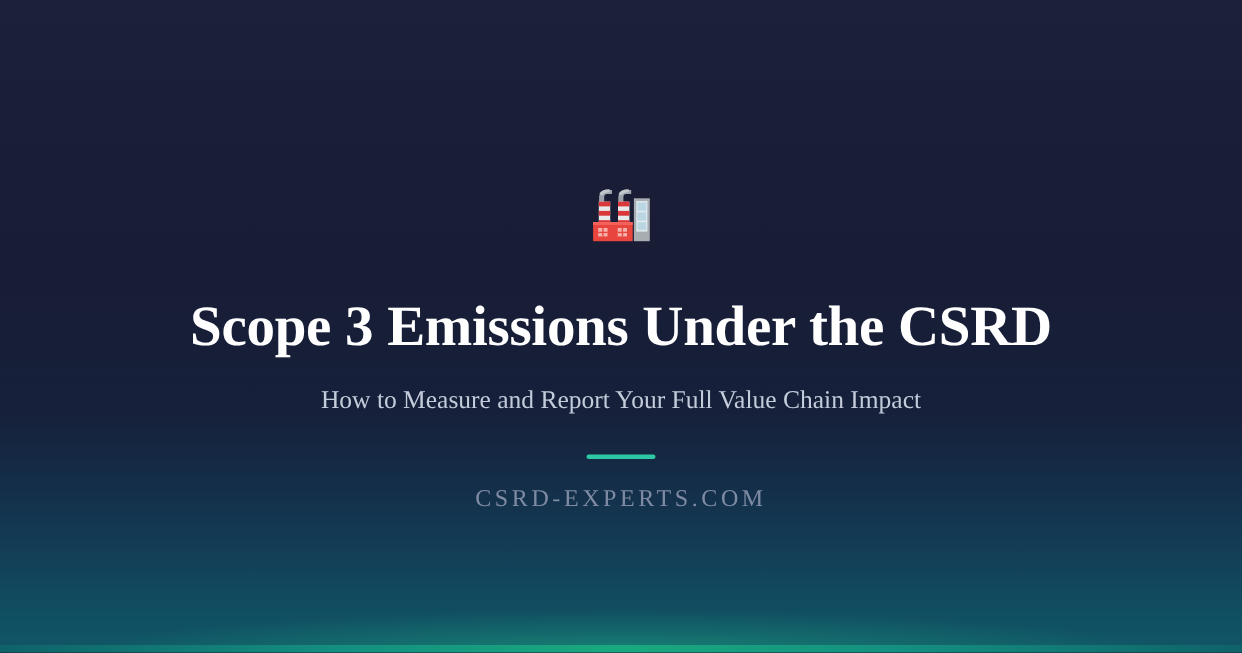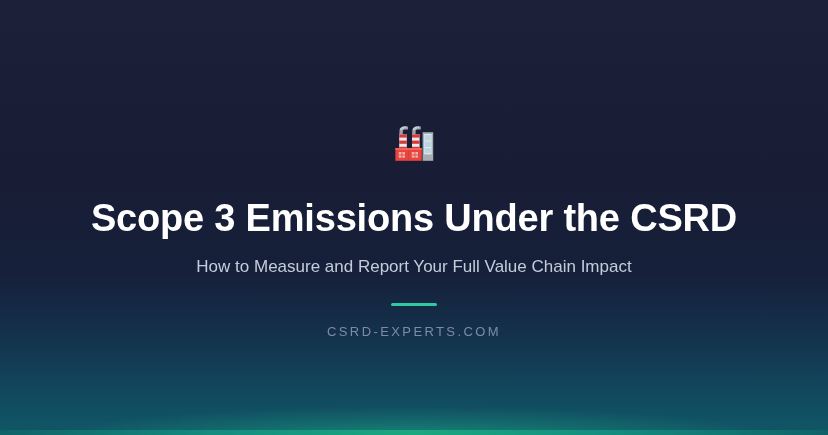--- a/index.html
+++ b/index.html
@@ -26,20 +26,21 @@
         to bottom,
         #1c2038   0px,
         #1a1e36  70px,
         #181d35 180px,
         #16203a 275px,
         #14304b 330px,
         #133f57 370px,
         #114b60 400px,
         #105465 425px
       );
+    font-family: Liberation Serif, serif;
   }
 
   
   .bottom-glow {
     position: absolute;
     left: 0;
     right: 0;
     bottom: 0;
     height: 34px;
     background:
@@ -126,21 +127,21 @@
   .divider {
     margin-top: 21px;
     width: 46px;
     height: 3px;
     border-radius: 2px;
     background: #2ec9a4;
   }
 
   .footer-brand {
     margin-top: 18px;
-    font-size: 13px;
+    font-size: 16px;
     font-weight: normal;
     color: #7e8ba3;
     letter-spacing: 2.4px;
     text-align: center;
     white-space: nowrap;
   }
 </style>
 </head>
 <body>
 

